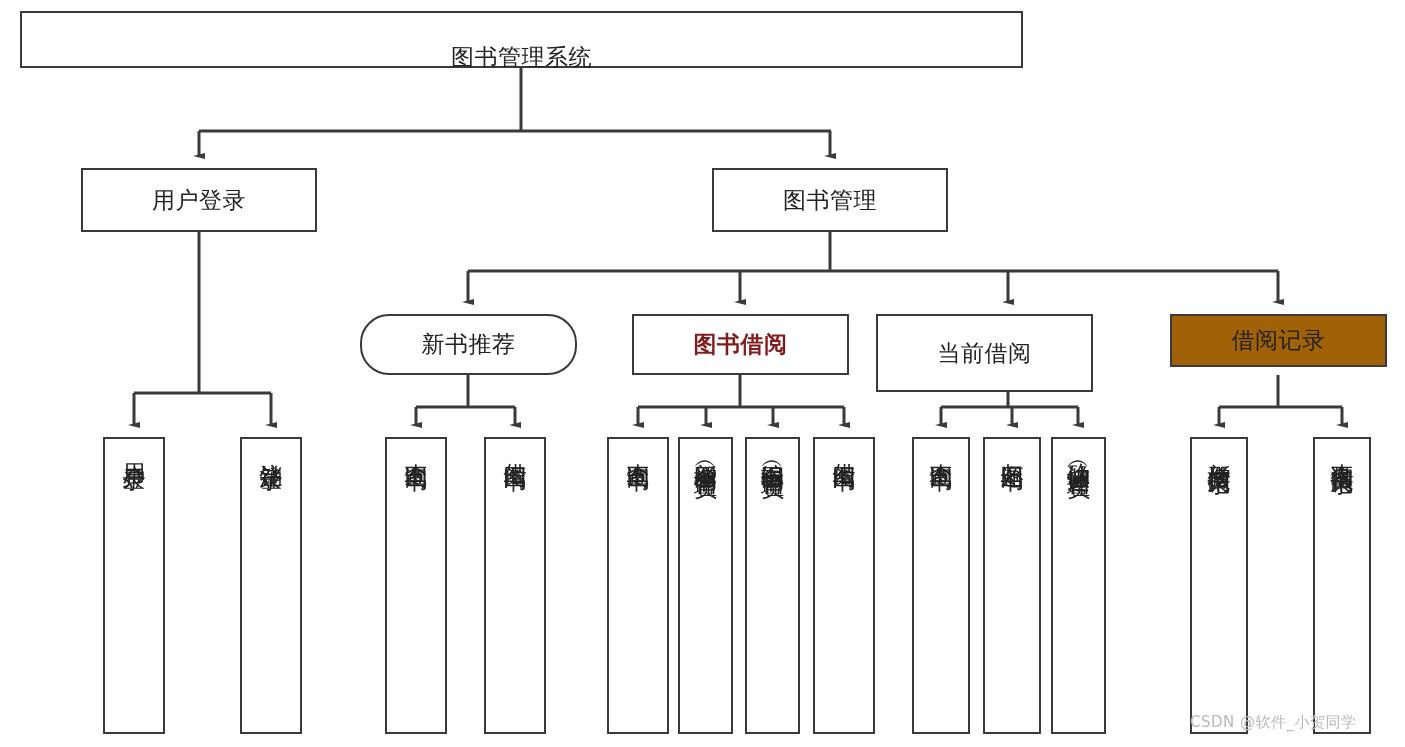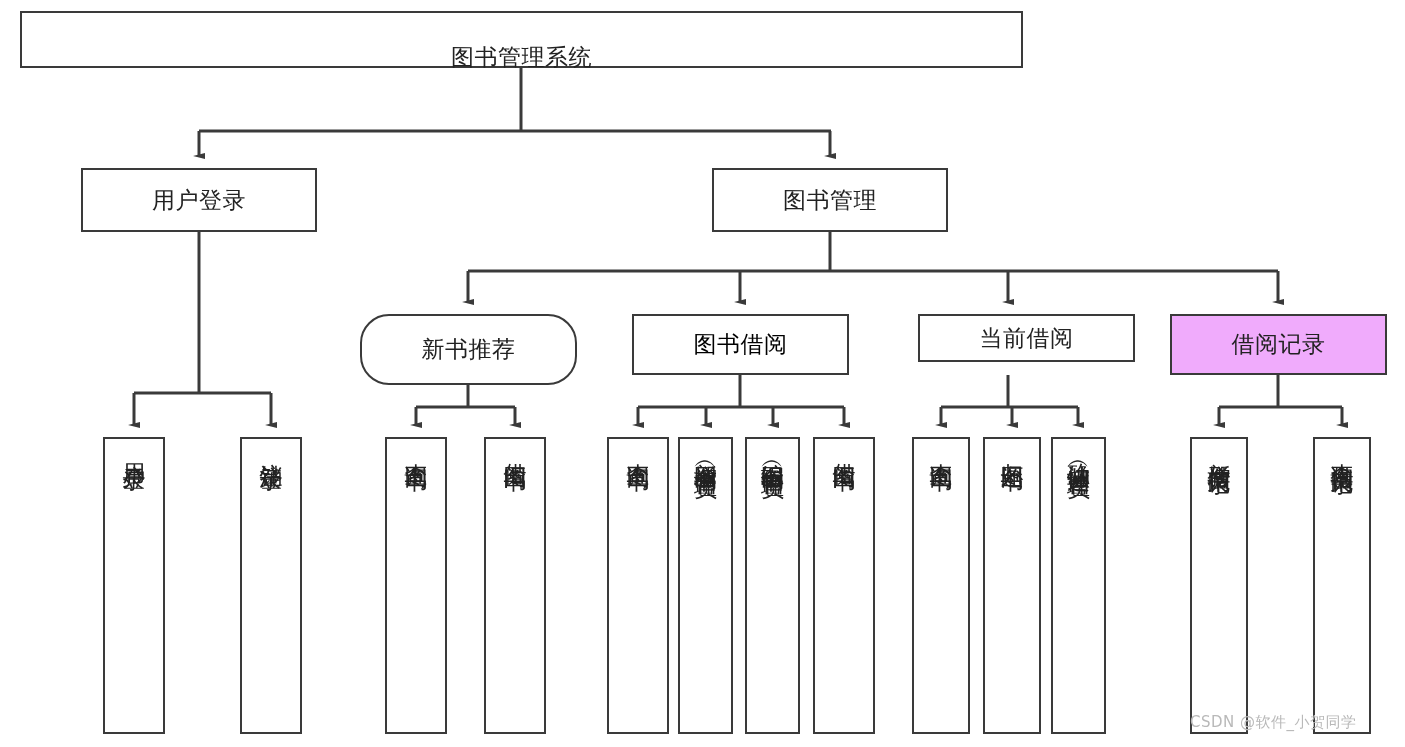--- a/index.html
+++ b/index.html
@@ -127,30 +127,30 @@
     <span class="label" style="color: rgb(34, 34, 34); margin-top: 36px;">图书管理系统</span>
   </div>
 
   <div class="node node-l2" style="left: 81px; top: 168px; width: 236px; height: 64px; border-color: rgb(58, 58, 58); background: rgb(255, 255, 255);">
     <span class="label" style="color: rgb(34, 34, 34);">用户登录</span>
   </div>
   <div class="node node-l2" style="left: 712px; top: 168px; width: 236px; height: 64px; border-color: rgb(58, 58, 58); background: rgb(255, 255, 255);">
     <span class="label" style="color: rgb(34, 34, 34);">图书管理</span>
   </div>
 
-  <div class="node node-l3" style="left: 360px; top: 314px; width: 217px; height: 71px; border-color: rgb(58, 58, 58); background: rgb(255, 255, 255); border-radius: 29px;">
+  <div class="node node-l3" style="left: 360px; top: 314px; width: 217px; height: 61px; border-color: rgb(58, 58, 58); background: rgb(255, 255, 255); border-radius: 29px;">
     <span class="label" style="color: rgb(34, 34, 34);">新书推荐</span>
   </div>
   <div class="node node-l3" style="left: 632px; top: 314px; width: 217px; height: 61px; border-color: rgb(58, 58, 58); background: rgb(255, 255, 255);">
-    <span class="label" style="color: #000000;">图书借阅</span>
+    <span class="label" style="color: #7f1d1d; font-weight: bold;">图书借阅</span>
   </div>
-  <div class="node node-l3" style="left: 918px; top: 314px; width: 217px; height: 48px; border-color: rgb(58, 58, 58); background: rgb(255, 255, 255);">
+  <div class="node node-l3" style="left: 876px; top: 314px; width: 217px; height: 78px; border-color: rgb(58, 58, 58); background: rgb(255, 255, 255);">
     <span class="label" style="color: rgb(34, 34, 34);">当前借阅</span>
   </div>
-  <div class="node node-l3" style="left: 1170px; top: 314px; width: 217px; height: 61px; border-color: rgb(58, 58, 58); background: #f0abfc;">
+  <div class="node node-l3" style="left: 1170px; top: 314px; width: 217px; height: 53px; border-color: rgb(58, 58, 58); background: #a16207;">
     <span class="label" style="color: rgb(34, 34, 34);">借阅记录</span>
   </div>
 
   <div class="node node-leaf" style="left: 103px; top: 437px; width: 62px; height: 297px; border-color: rgb(58, 58, 58); background: rgb(255, 255, 255);">
     <span class="label" style="color: rgb(34, 34, 34);">用户登录</span>
   </div>
   <div class="node node-leaf" style="left: 240px; top: 437px; width: 62px; height: 297px; border-color: rgb(58, 58, 58); background: rgb(255, 255, 255);">
     <span class="label" style="color: rgb(34, 34, 34);">注销登录</span>
   </div>
   <div class="node node-leaf" style="left: 385px; top: 437px; width: 62px; height: 297px; border-color: rgb(58, 58, 58); background: rgb(255, 255, 255);">

